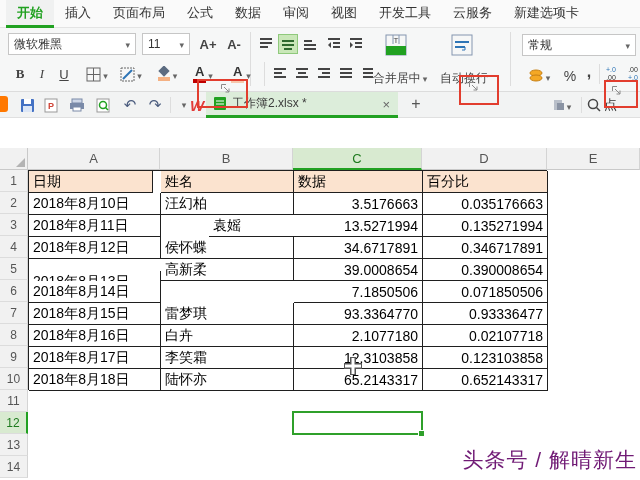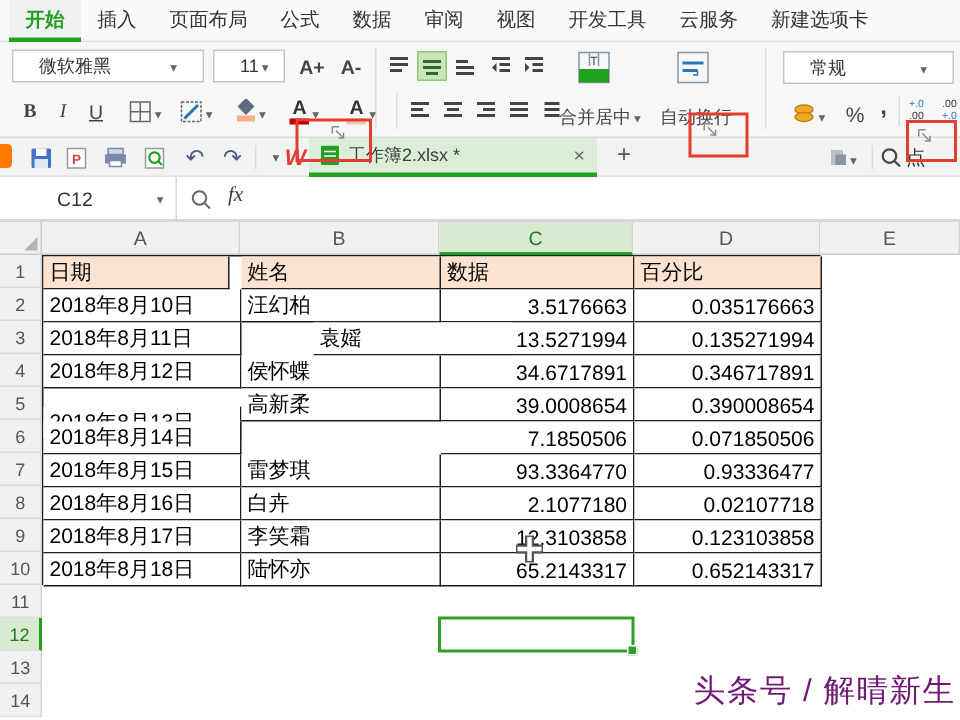--- a/index.html
+++ b/index.html
@@ -13,21 +13,21 @@
   .menu-tab { display:inline-block; padding:0 11px; line-height:25px; height:28px;
     font-size:13px; color:#333; }
   .menu-tab.active { color:#21a121; font-weight:bold; background:#f0f1f1;
     border-bottom:3px solid #21a121; }
 
   
   #ribbon { position:absolute; left:0; top:28px; width:640px; height:64px;
     background:#f6f7f7; border-bottom:1px solid #dcdcdc; }
   .combo { position:absolute; background:#fff; border:1px solid #c6c6c6; height:22px;
     font-size:12px; color:#333; display:flex; align-items:center;
-    justify-content:space-between; padding:0 17px; }
+    justify-content:space-between; padding:0 5px; }
   .tbtn { position:absolute; display:flex; align-items:center; justify-content:center;
     color:#444; font-size:13px; }
   .caret::after { content:"▾"; font-size:9px; color:#666; margin-left:2px; }
   .vsep { position:absolute; width:1px; background:#dddddd; }
   .active-ic { background:#c9e7b8; border:1px solid #8fc97c; }
   .two-line { position:absolute; font-size:7px; line-height:8px; color:#333; text-align:center; }
   .biglabel { position:absolute; font-size:12px; color:#444; text-align:center; white-space:nowrap; }
   .letterA { font-size:13px; font-weight:bold; color:#333; line-height:12px; }
   .colorbar { width:13px; height:4px; margin-top:1px; }
 
@@ -349,34 +349,20 @@
     <div class="vsep" style="left:581px;top:5px;height:16px;"></div>
     <div class="tbtn" style="left:586px;top:5px;width:16px;height:16px;">
       <svg width="14" height="14">
           <circle cx="6" cy="6" r="4.5" fill="none" stroke="#444" stroke-width="1.5"></circle>
           <line x1="9.5" y1="9.5" x2="13" y2="13" stroke="#444" stroke-width="1.5"></line>
         </svg>
     </div>
     <div class="tbtn" style="left:604px;top:4px;width:36px;height:18px;font-size:13px;color:#333;justify-content:flex-start;">点</div>
   </div>
 
-  <div id="fbar">
-    <div id="namebox">
-      <span class="ref">C12</span>
-      <span class="caret" style="margin-right:8px;"></span>
-    </div>
-    <div class="tbtn" style="position:absolute;left:126px;top:7px;width:16px;height:16px;">
-      <svg width="14" height="14">
-          <circle cx="6" cy="6" r="4.5" fill="none" stroke="#666" stroke-width="1.3"></circle>
-          <line x1="9.5" y1="9.5" x2="13" y2="13" stroke="#666" stroke-width="1.3"></line>
-        </svg>
-    </div>
-    <span id="fx">fx</span>
-    <span style="position:absolute;left:185px;top:6px;right:4px;height:18px;"></span>
-  </div>
 
   <div id="sheet">
     <div id="corner">
         <span class="tri"></span>
       </div>
     <div id="data-table">
         <div class="cell hdr" style="left: 0px; top: 0px; width: 124px;">日期</div>
         <div class="cell hdr" style="left: 132px; top: 0px; width: 133px;">姓名</div>
         <div class="cell hdr" style="left: 265px; top: 0px; width: 129px;">数据</div>
         <div class="cell hdr" style="left: 394px; top: 0px; width: 125px;">百分比</div>

